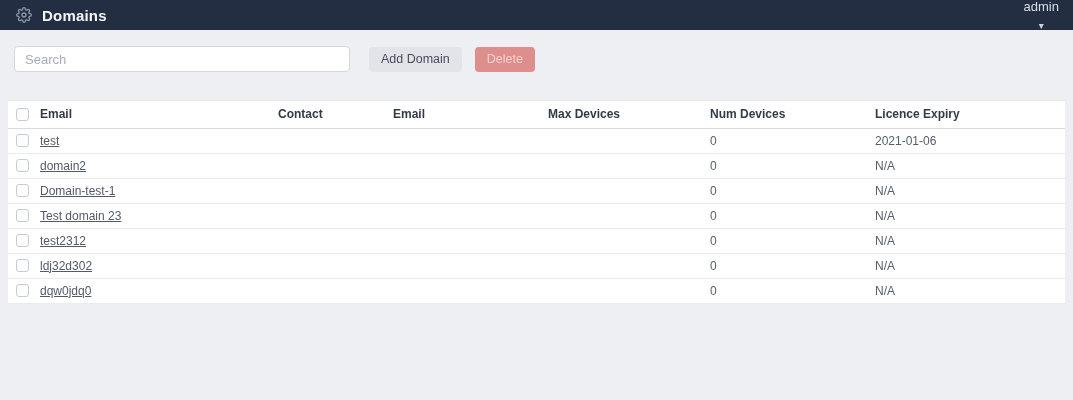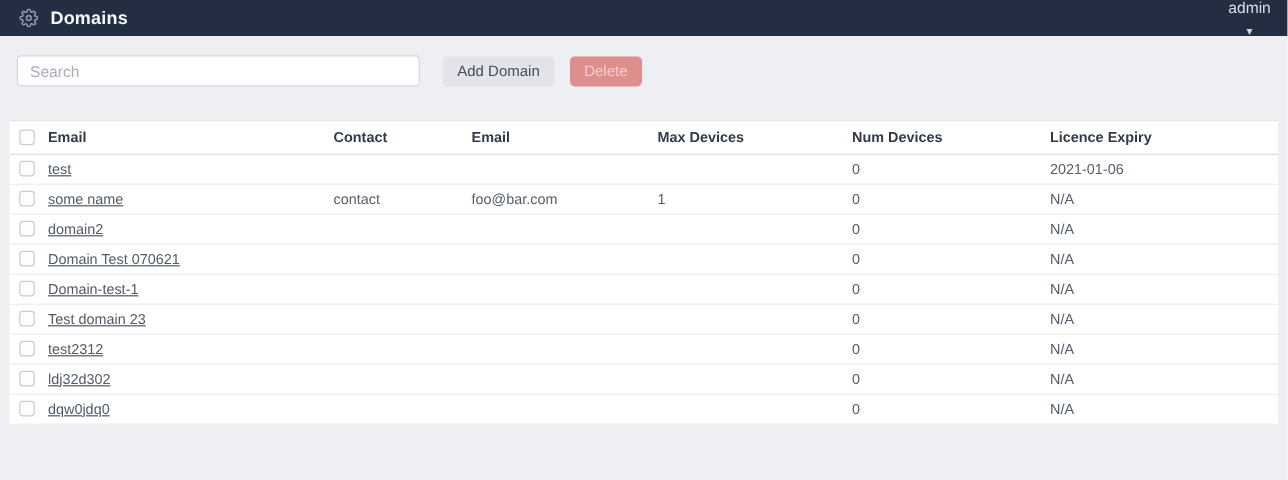--- a/index.html
+++ b/index.html
@@ -201,43 +201,21 @@
           <td></td>
           <td></td>
           <td></td>
           <td>0</td>
           <td>2021-01-06</td>
         </tr>
         <tr>
           <td class="check-cell">
             <input type="checkbox" class="checkbox" style="">
           </td>
-          <td><a class="domain-link">some name</a></td>
-          <td>contact</td>
-          <td>foo@bar.com</td>
-          <td>1</td>
-          <td>0</td>
-          <td>N/A</td>
-        </tr>
-        <tr>
-          <td class="check-cell">
-            <input type="checkbox" class="checkbox" style="">
-          </td>
           <td><a class="domain-link">domain2</a></td>
-          <td></td>
-          <td></td>
-          <td></td>
-          <td>0</td>
-          <td>N/A</td>
-        </tr>
-        <tr>
-          <td class="check-cell">
-            <input type="checkbox" class="checkbox" style="">
-          </td>
-          <td><a class="domain-link">Domain Test 070621</a></td>
           <td></td>
           <td></td>
           <td></td>
           <td>0</td>
           <td>N/A</td>
         </tr>
         <tr>
           <td class="check-cell">
             <input type="checkbox" class="checkbox" style="">
           </td>

